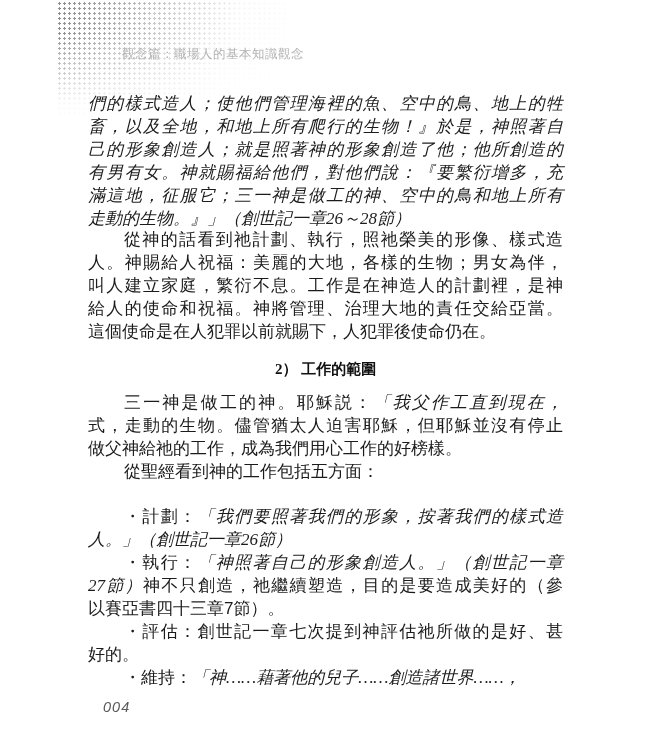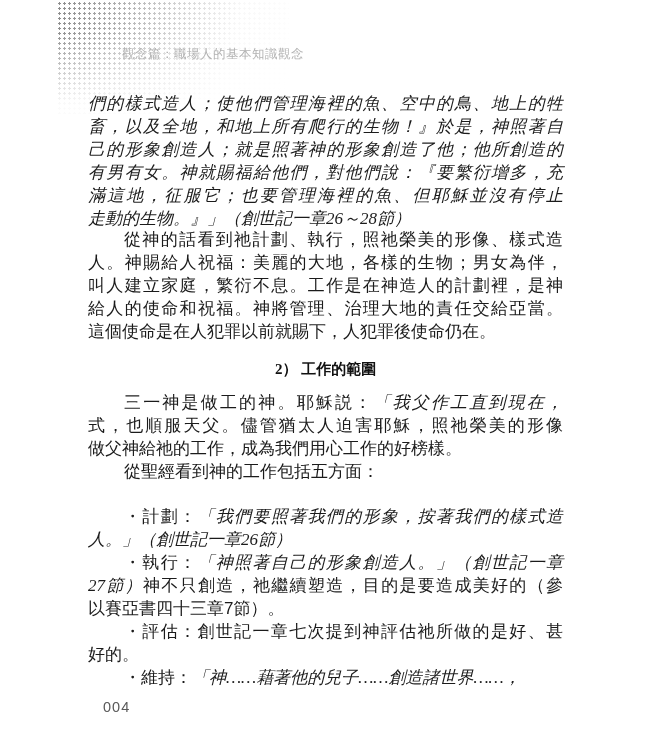--- a/index.html
+++ b/index.html
@@ -18,21 +18,21 @@
     background:
       linear-gradient(103deg,rgba(255,255,255,0) 2%,rgba(255,255,255,0.94) 72%,#fff 100%),
       linear-gradient(180deg,rgba(255,255,255,0) 28%,rgba(255,255,255,0.96) 92%);
   }
   .running-head{
     position:absolute;left:122px;top:46px;
     font-size:12.5px;letter-spacing:0.5px;color:#b2b2b2;
   }
   .page-number{
     position:absolute;left:103px;top:699px;
-    font-size:14.5px;letter-spacing:1px;color:#595959;
+    font-size:14.5px;letter-spacing:1px;color:#595959;font-style:italic;
   }
   .content{position:absolute;inset:0;border-radius:24px;}
   .block{
     position:absolute;left:88px;width:475px;
     color:#1b1b1b;font-size:17px;
   }
   .line{line-height:23px;height:23px;white-space:nowrap;}
   .j{text-align:justify;text-align-last:justify;white-space:normal;}
   .ind{text-indent:36px;}
   .s-kai{font-family:"Liberation Serif","DejaVu Serif",serif;font-style:italic;}
@@ -51,34 +51,34 @@
 
 <div class="page">
   <div class="deco"></div>
   <div class="running-head">觀念篇：職場人的基本知識觀念</div>
   <div class="content" id="content">
       <div class="block block-opening-quote">
         <div class="line j"><span class="s-kai">們的樣式造人；使他們管理海裡的魚、空中的鳥、地上的牲</span></div>
         <div class="line j"><span class="s-kai">畜，以及全地，和地上所有爬行的生物！』於是，神照著自</span></div>
         <div class="line j"><span class="s-kai">己的形象創造人；就是照著神的形象創造了他；他所創造的</span></div>
         <div class="line j"><span class="s-kai">有男有女。神就賜福給他們，對他們說：『要繁衍增多，充</span></div>
-        <div class="line j"><span class="s-kai">滿這地，征服它；也要管理海裡的魚、但耶穌並沒有停止</span></div>
+        <div class="line j"><span class="s-kai">滿這地，征服它；三一神是做工的神、空中的鳥和地上所有</span></div>
         <div class="line"><span class="s-kai">走動的生物。』」（創世記一章26～28節）</span></div>
       </div>
       <div class="block block-paragraph-1">
         <div class="line j ind"><span class="s-normal">從神的話看到祂計劃、執行，照祂榮美的形像、樣式造</span></div>
         <div class="line j"><span class="s-normal">人。神賜給人祝福：美麗的大地，各樣的生物；男女為伴，</span></div>
         <div class="line j"><span class="s-normal">叫人建立家庭，繁衍不息。工作是在神造人的計劃裡，是神</span></div>
         <div class="line j"><span class="s-normal">給人的使命和祝福。神將管理、治理大地的責任交給亞當。</span></div>
         <div class="line"><span class="s-normal">這個使命是在人犯罪以前就賜下，人犯罪後使命仍在。</span></div>
       </div>
       <div class="block block-section-heading"><span>2） 工作的範圍</span></div>
       <div class="block block-paragraph-2">
         <div class="line j ind"><span class="s-normal">三一神是做工的神。耶穌説：</span><span class="s-kai">「我父作工直到現在，</span></div>
-        <div class="line j"><span class="s-normal">式，也順服天父。儘管猶太人迫害耶穌，照祂榮美的形像</span></div>
+        <div class="line j"><span class="s-normal">式，走動的生物。儘管猶太人迫害耶穌，但耶穌並沒有停止</span></div>
         <div class="line"><span class="s-normal">做父神給祂的工作，成為我們用心工作的好榜樣。</span></div>
         <div class="line ind"><span class="s-normal">從聖經看到神的工作包括五方面：</span></div>
       </div>
       <div class="block block-bullet-list">
         <div class="line j ind"><span class="s-bold">・計劃：</span><span class="s-kai">「我們要照著我們的形象，按著我們的樣式造</span></div>
         <div class="line"><span class="s-kai">人。」（創世記一章26節）</span></div>
         <div class="line j ind"><span class="s-bold">・執行：</span><span class="s-kai">「神照著自己的形象創造人。」（創世記一章</span></div>
         <div class="line j"><span class="s-kai">27節）</span><span class="s-normal">神不只創造，祂繼續塑造，目的是要造成美好的（參</span></div>
         <div class="line"><span class="s-normal">以賽亞書四十三章7節）。</span></div>
         <div class="line j ind"><span class="s-bold">・評估：</span><span class="s-normal">創世記一章七次提到神評估祂所做的是好、甚</span></div>

